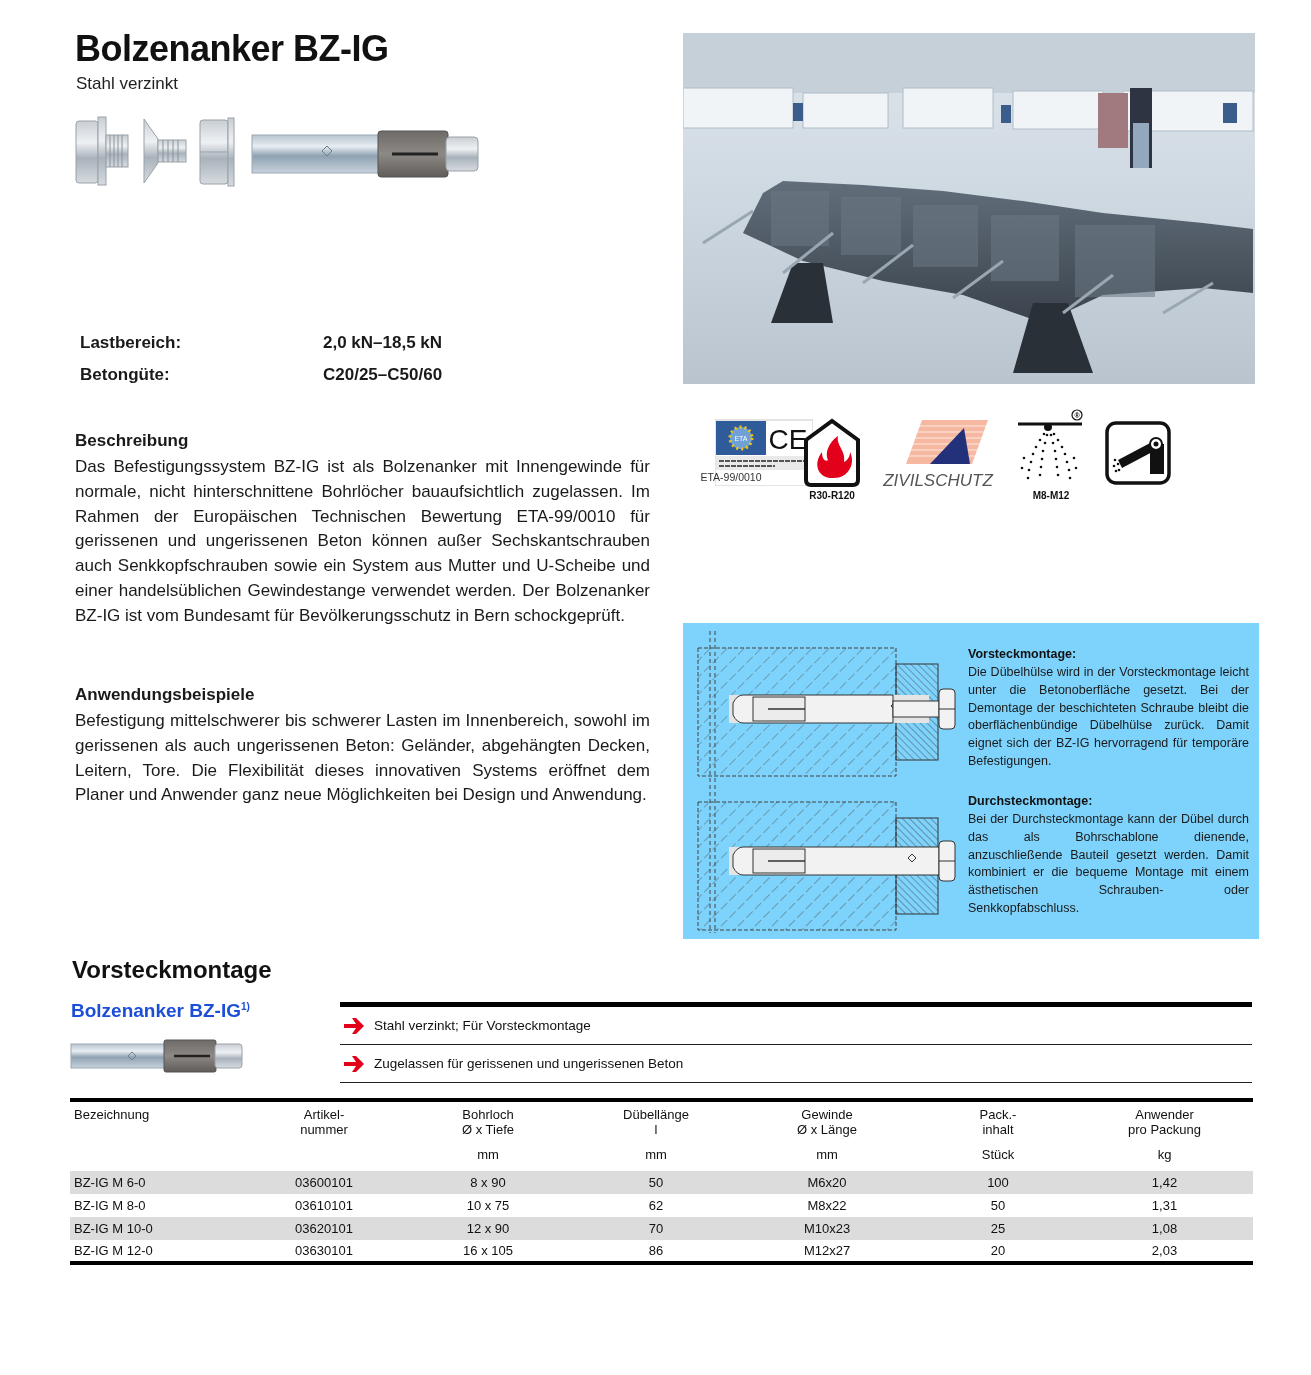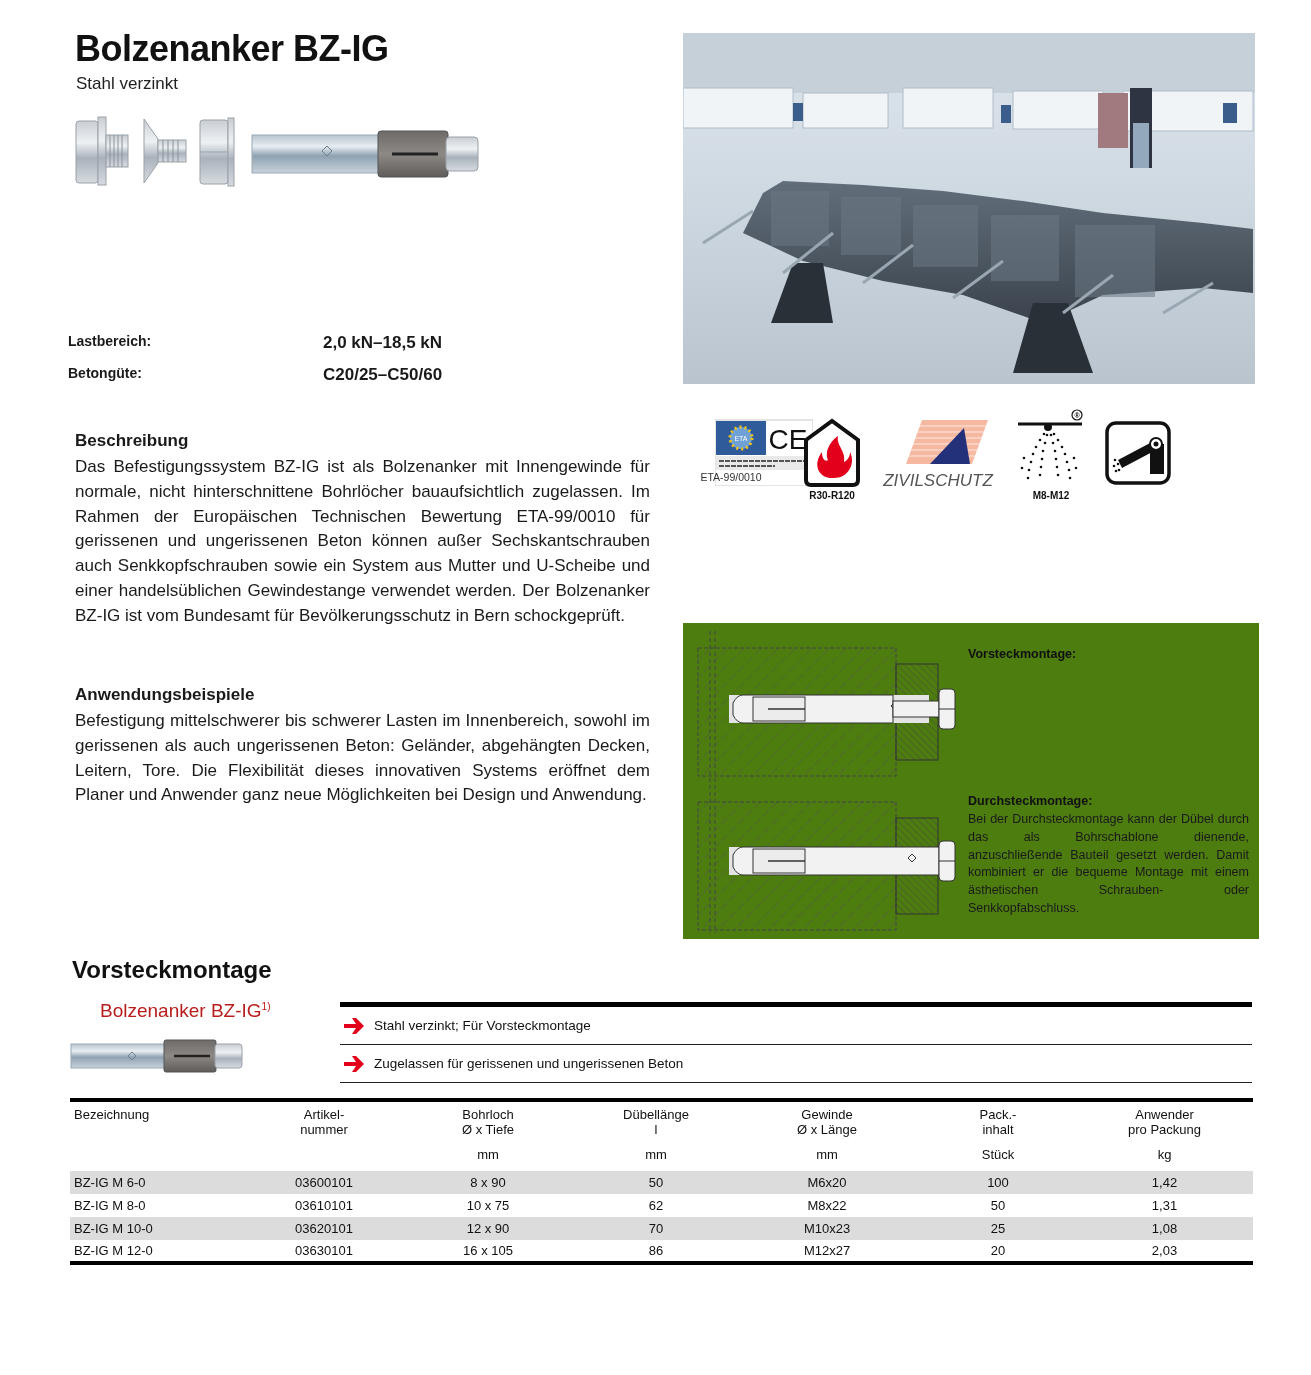--- a/index.html
+++ b/index.html
@@ -8,42 +8,42 @@
   .abs { position: absolute; }
 
   
   #title { left: 75px; top: 28px; font-size: 36px; font-weight: bold; letter-spacing: -0.5px; color: #111; }
   #subtitle { left: 76px; top: 74px; font-size: 17px; color: #222; }
 
   
   #parts { left: 74px; top: 115px; width: 410px; height: 72px; }
 
   
-  .spec-label { left: 68px; font-size: 14px; font-weight: bold; }
+  .spec-label { left: 80px; font-size: 17px; font-weight: bold; }
   .spec-value { left: 323px; font-size: 17px; font-weight: bold; }
 
   
   .sec-head { left: 75px; font-size: 17px; font-weight: bold; }
   .sec-body { left: 75px; width: 575px; font-size: 17px; line-height: 24.8px; text-align: justify; color: #1a1a1a; }
 
   
   #photo { left: 683px; top: 33px; width: 572px; height: 351px; overflow: hidden; }
 
   
   .badge { top: 418px; }
   .badge-caption { font-size: 10px; font-weight: bold; text-align: center; color: #111; }
 
   
-  #diagram-panel { left: 683px; top: 623px; width: 576px; height: 316px; background: #4d7c0f; }
+  #diagram-panel { left: 683px; top: 623px; width: 576px; height: 316px; background: #7dd3fc; }
   .panel-head { font-size: 12.5px; font-weight: bold; color: #111; }
   .panel-body { font-size: 12.5px; line-height: 17.8px; text-align: justify; color: #1a1a1a; width: 281px; }
 
   
   #section-title { left: 72px; top: 956px; font-size: 24px; font-weight: bold; color: #111; }
-  #product-name { left: 71px; top: 1000px; font-size: 19px; font-weight: normal; color: #b91c1c; margin-left: 29px; }
+  #product-name { left: 71px; top: 1000px; font-size: 19px; font-weight: bold; color: #1d4ed8; }
   #product-name sup { font-size: 10px; vertical-align: super; }
   #feature-box { left: 340px; top: 1002px; width: 912px; }
   .feature-topbar { height: 5px; background: #000; }
   .feature-row { height: 38px; border-bottom: 1.5px solid #222; display: flex; align-items: center; padding-left: 2px; font-size: 13.5px; color: #111; }
   .feature-row .arrow { width: 24px; height: 18px; margin-right: 8px; }
 
   
   #spec-table { left: 70px; top: 1098px; width: 1183px; border-collapse: collapse; font-size: 13px; }
   #spec-table thead tr.top th { border-top: 4px solid #000; }
   #spec-table th { font-weight: normal; vertical-align: top; padding-top: 5px; line-height: 15px; color: #111; }
@@ -315,20 +315,21 @@
       <path d="M40 224 Q44 216 50 216 L246 216 L246 244 L50 244 Q44 244 40 236 Z" fill="#f2f2f2" stroke="#333"></path>
       <rect x="60" y="218" width="52" height="24" fill="#ececec" stroke="#333"></rect>
       <line x1="75" y1="230" x2="112" y2="230" stroke="#333" stroke-width="1.5"></line>
       <path d="M215 227 l4 -4 l4 4 l-4 4 z" fill="none" stroke="#333"></path>
       <rect x="246" y="210" width="16" height="40" rx="4" fill="#f2f2f2" stroke="#333"></rect>
       <line x1="246" y1="230" x2="262" y2="230" stroke="#333"></line>
     </g>
   </svg>
 
   <div class="abs panel-head" style="left:285px; top:24px;">Vorsteckmontage:</div>
+  <div class="abs panel-body" style="left:285px; top:41px;">Die Dübelhülse wird in der Vorsteckmontage leicht unter die Betonoberfläche gesetzt. Bei der Demontage der beschichteten Schraube bleibt die oberflächenbündige Dübelhülse zurück. Damit eignet sich der BZ-IG hervorragend für temporäre Befestigungen.</div>
 
   <div class="abs panel-head" style="left:285px; top:171px;">Durchsteckmontage:</div>
   <div class="abs panel-body" style="left:285px; top:188px;">Bei der Durchsteckmontage kann der Dübel durch das als Bohrschablone dienende, anzuschließende Bauteil gesetzt werden. Damit kombiniert er die bequeme Montage mit einem ästhetischen Schrauben- oder Senkkopfabschluss.</div>
 </div>
 
 <div id="section-title" class="abs">Vorsteckmontage</div>
 <div id="product-name" class="abs"><span>Bolzenanker BZ-IG</span><sup>1)</sup></div>
 
 <svg class="abs" style="left:70px; top:1038px;" width="174" height="36" viewBox="0 0 174 36">
   <rect x="1" y="6" width="95" height="24" fill="url(#sleeve)" stroke="#9aa8b4"></rect>

